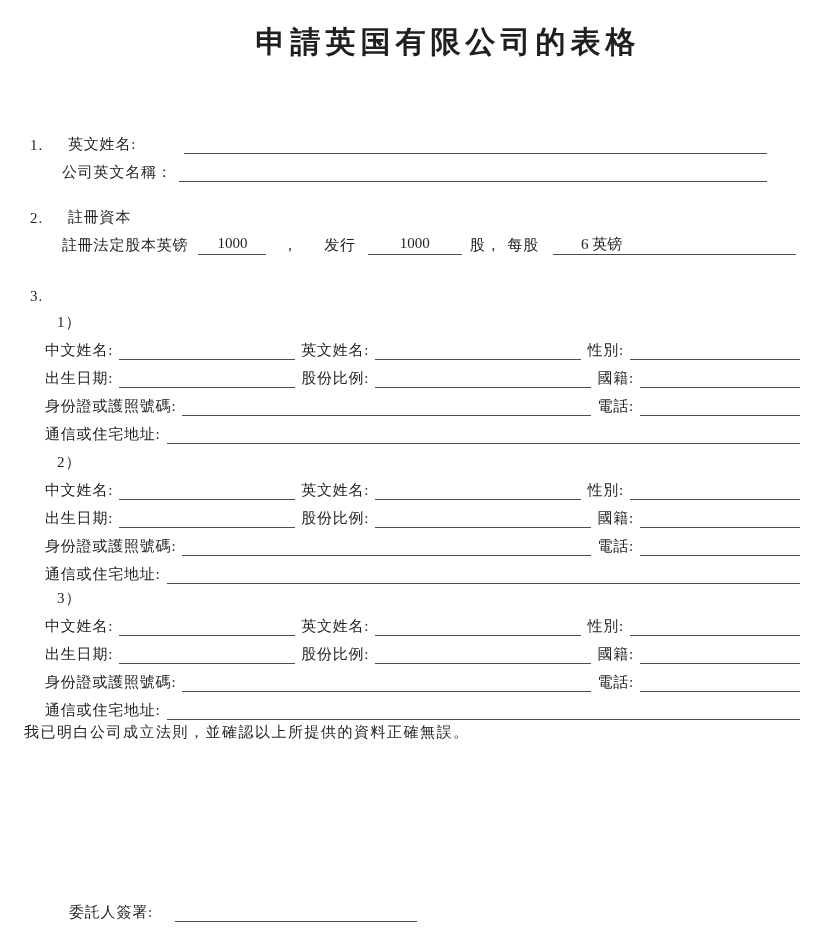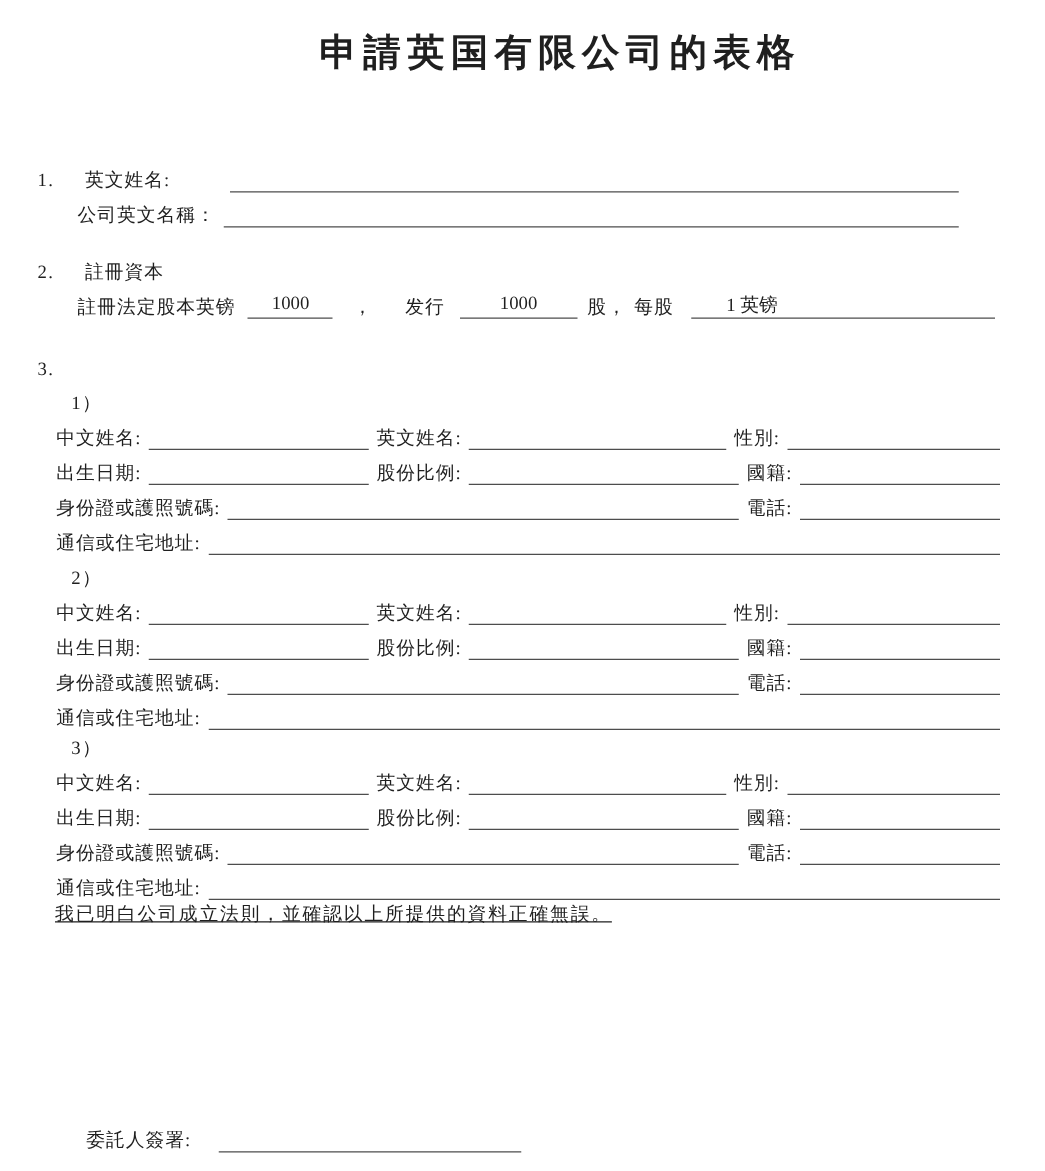--- a/index.html
+++ b/index.html
@@ -43,21 +43,21 @@
   .pershare { }
   .blank3 { width:215px; margin-left:8px; text-align:left; padding-left:28px; }
 
   
   .entry { position:absolute; left:45px; right:36px; }
   .entry-index { height:28px; display:flex; align-items:flex-end; padding-left:12px; letter-spacing:1px; }
   .w-first { width:176px; }
   .w-endA  { width:170px; }
   .w-endB  { width:160px; }
 
-  .statement { left:44px; top:718px; line-height:28.5px; letter-spacing:1.5px;text-decoration:underline; }
+  .statement { left:24px; top:718px; line-height:28.5px; letter-spacing:1.5px; }
 
   .sigrow { left:69px; top:894px;align-items:flex-end; }
   .sig-line { width:242px; margin-left:16px; }
 </style>
 </head>
 <body>
 
 <div class="page">
 
   <div class="title">申請英国有限公司的表格</div>
@@ -77,21 +77,21 @@
     <span class="lbl">註冊資本</span>
   </div>
   <div class="abs row s2line" style="top:227px;">
     <span class="lbl">註冊法定股本英镑</span>
     <span class="line blank1">1000</span>
     <span class="lbl comma">，</span>
     <span class="lbl">发行</span>
     <span class="line blank2">1000</span>
     <span class="lbl sharesfx">股，</span>
     <span class="lbl pershare">每股</span>
-    <span class="line blank3">1 英镑</span>
+    <span class="line blank3">6 英镑</span>
   </div>
 
   <div class="abs row" style="top:277px; left:30px; right:36px;">
     <span class="num">3.</span>
   </div>
 
   <div class="entry" style="top:304px;">
     <div class="entry-index">1）</div>
     <div class="row">
       <span class="lbl">中文姓名:</span>

